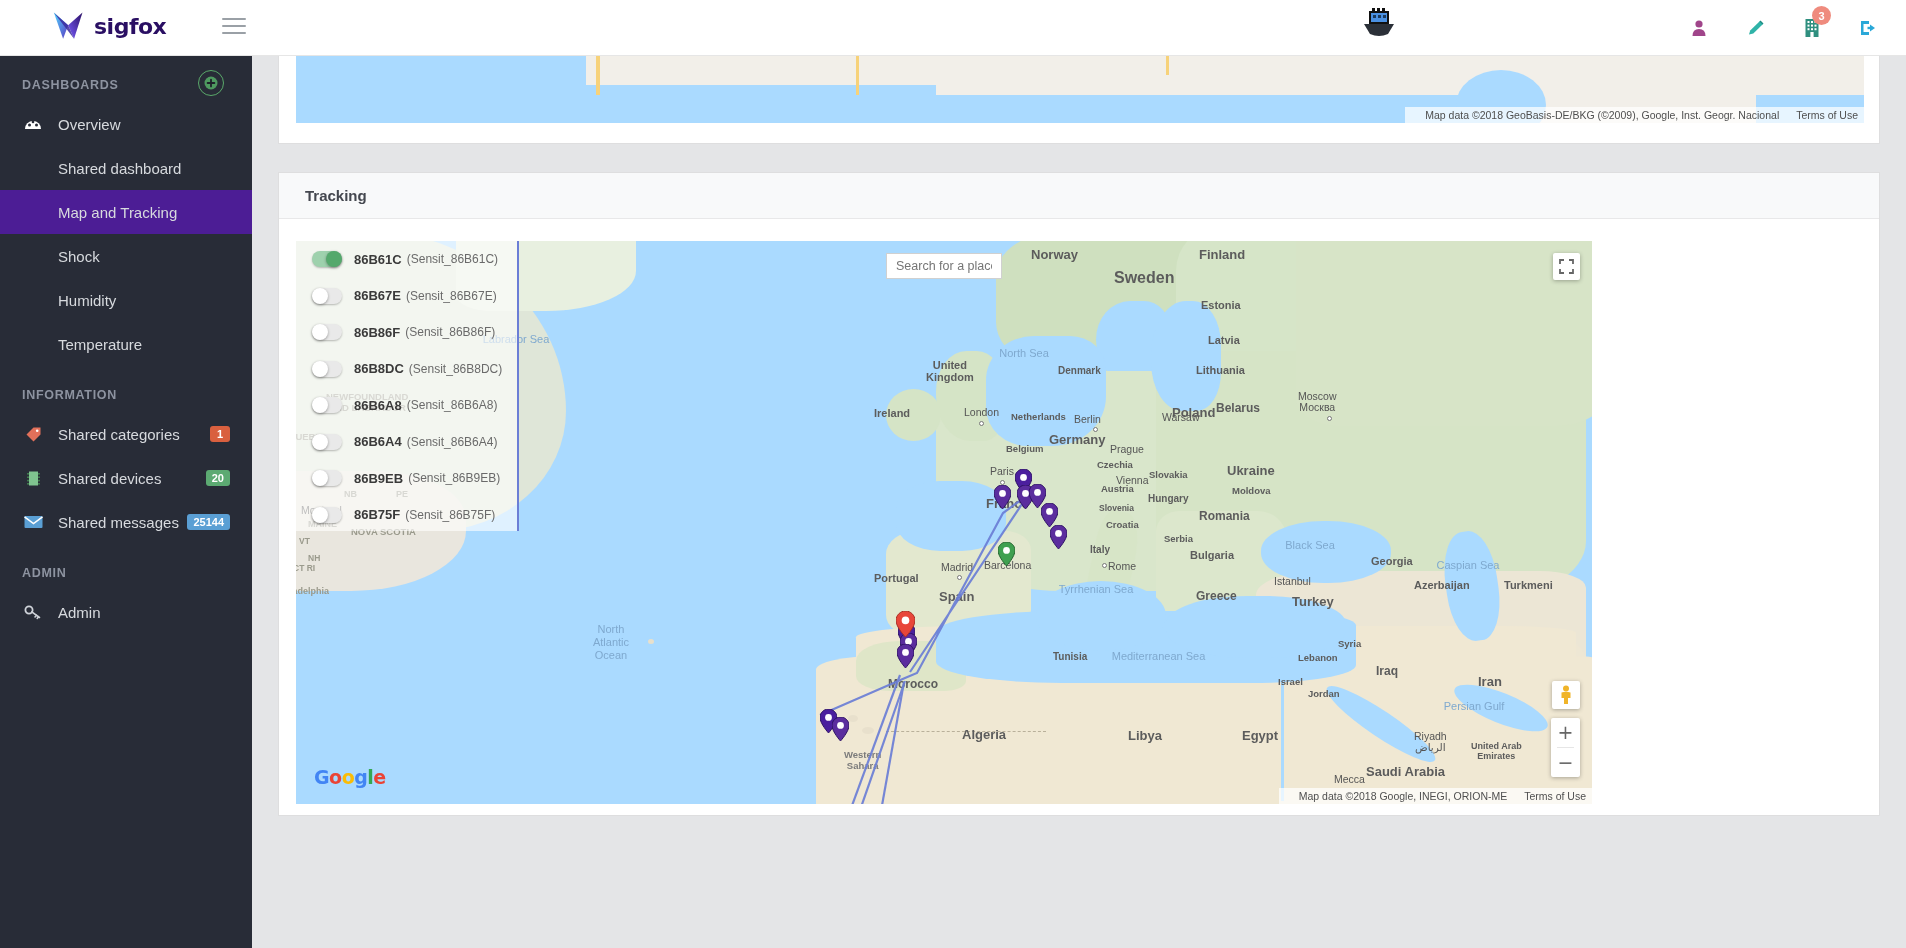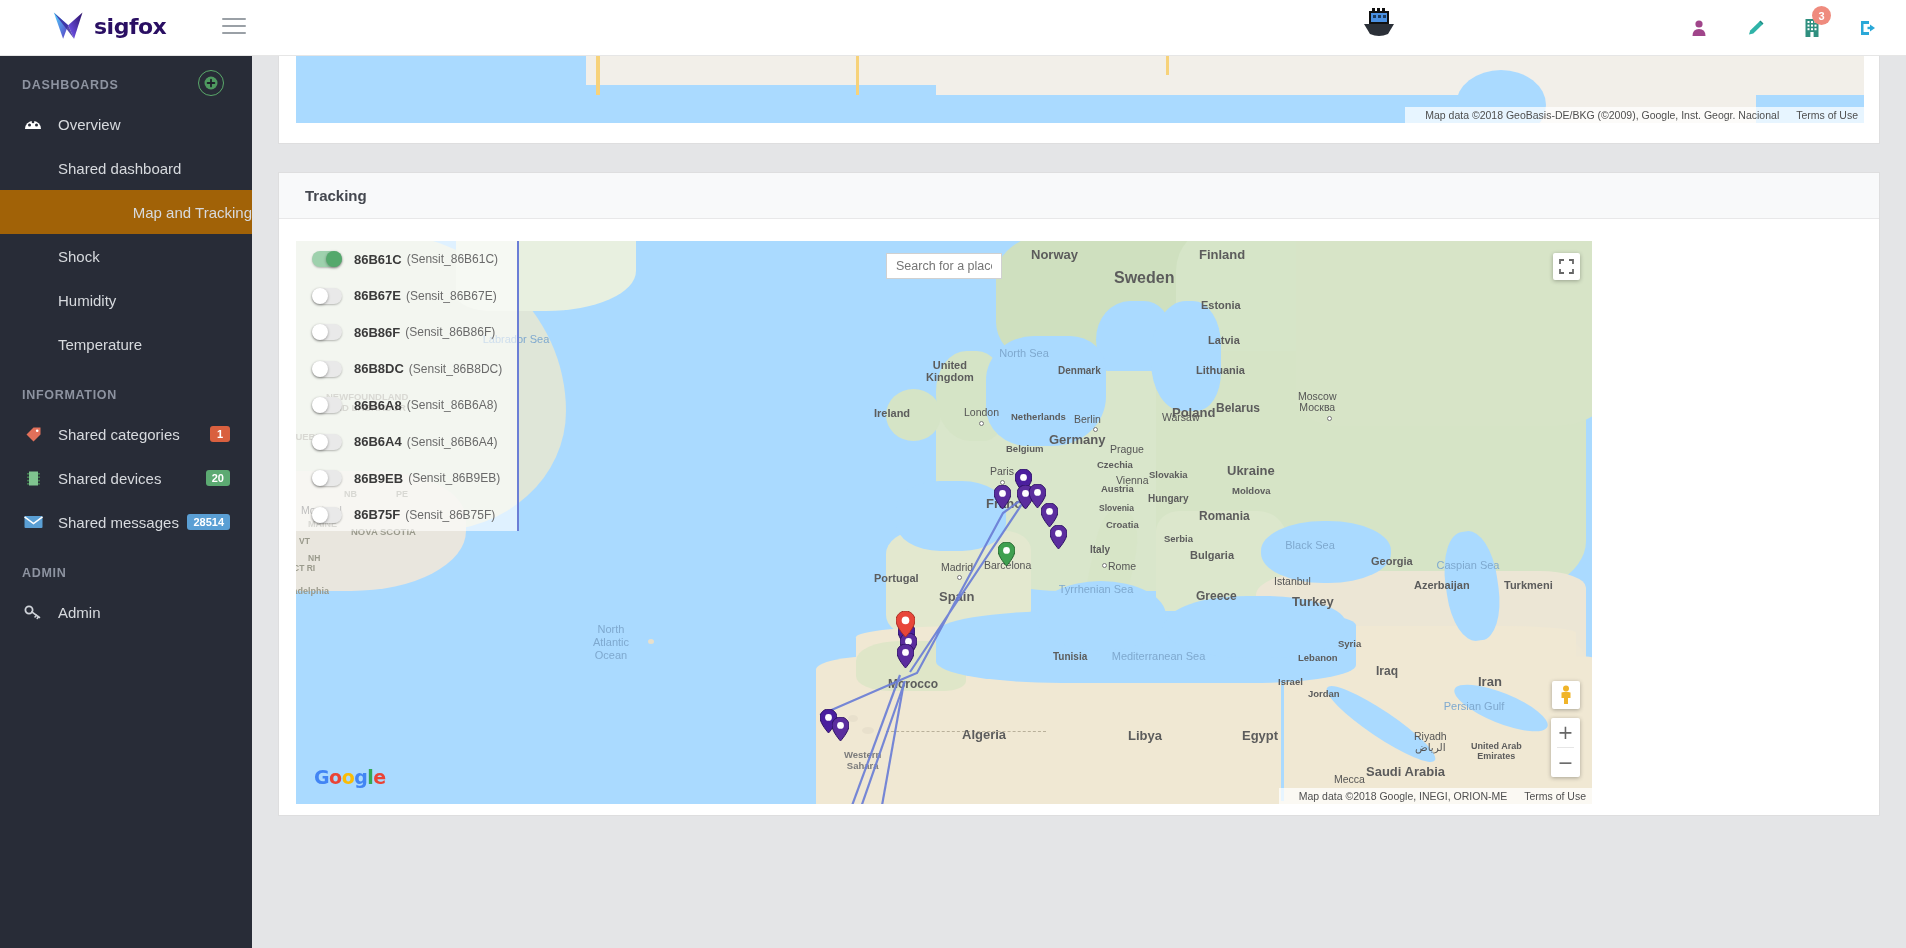--- a/index.html
+++ b/index.html
@@ -72,21 +72,21 @@
     cursor: pointer;
   }
   .add-dash-btn svg { display: block; }
 
   .side-item {
     display: flex; align-items: center;
     height: 44px; padding-left: 22px;
     color: #d7dade; font-size: 15px;
     cursor: pointer; position: relative;
   }
-  .side-item.active { background: #a16207; text-align: right; }
+  .side-item.active { background: #4c1d95; }
   .side-item .si-icon {
     width: 22px; margin-right: 14px; display: inline-block;
     line-height: 0; text-align: center;
   }
   .side-item .si-label { flex: 1; }
   .side-item.sub { padding-left: 58px; }
   .side-badge {
     margin-right: 22px; color: #fff;
     font-size: 11px; font-weight: bold;
     border-radius: 3px; padding: 2px 6px; min-width: 20px;
@@ -385,21 +385,21 @@
   </div>
 
   <div class="side-item">
     <span class="si-icon">
       <svg width="19" height="14" viewBox="0 0 19 14">
         <rect x="0.5" y="1" width="18" height="12" rx="1" fill="#5a9fd4"></rect>
         <path d="M0.5 1.8 L9.5 8.6 L18.5 1.8" stroke="#fff" stroke-width="1.6" fill="none"></path>
       </svg>
     </span>
     <span class="si-label">Shared messages</span>
-    <span class="side-badge" style="background:#5a9fd4">28514</span>
+    <span class="side-badge" style="background:#5a9fd4">25144</span>
   </div>
 
   <div class="side-section">
     <span>ADMIN</span>
   </div>
 
   <div class="side-item">
     <span class="si-icon">
       <svg width="18" height="16" viewBox="0 0 18 16">
         <circle cx="5" cy="6" r="3.6" fill="none" stroke="#cfd3d9" stroke-width="1.8"></circle>

